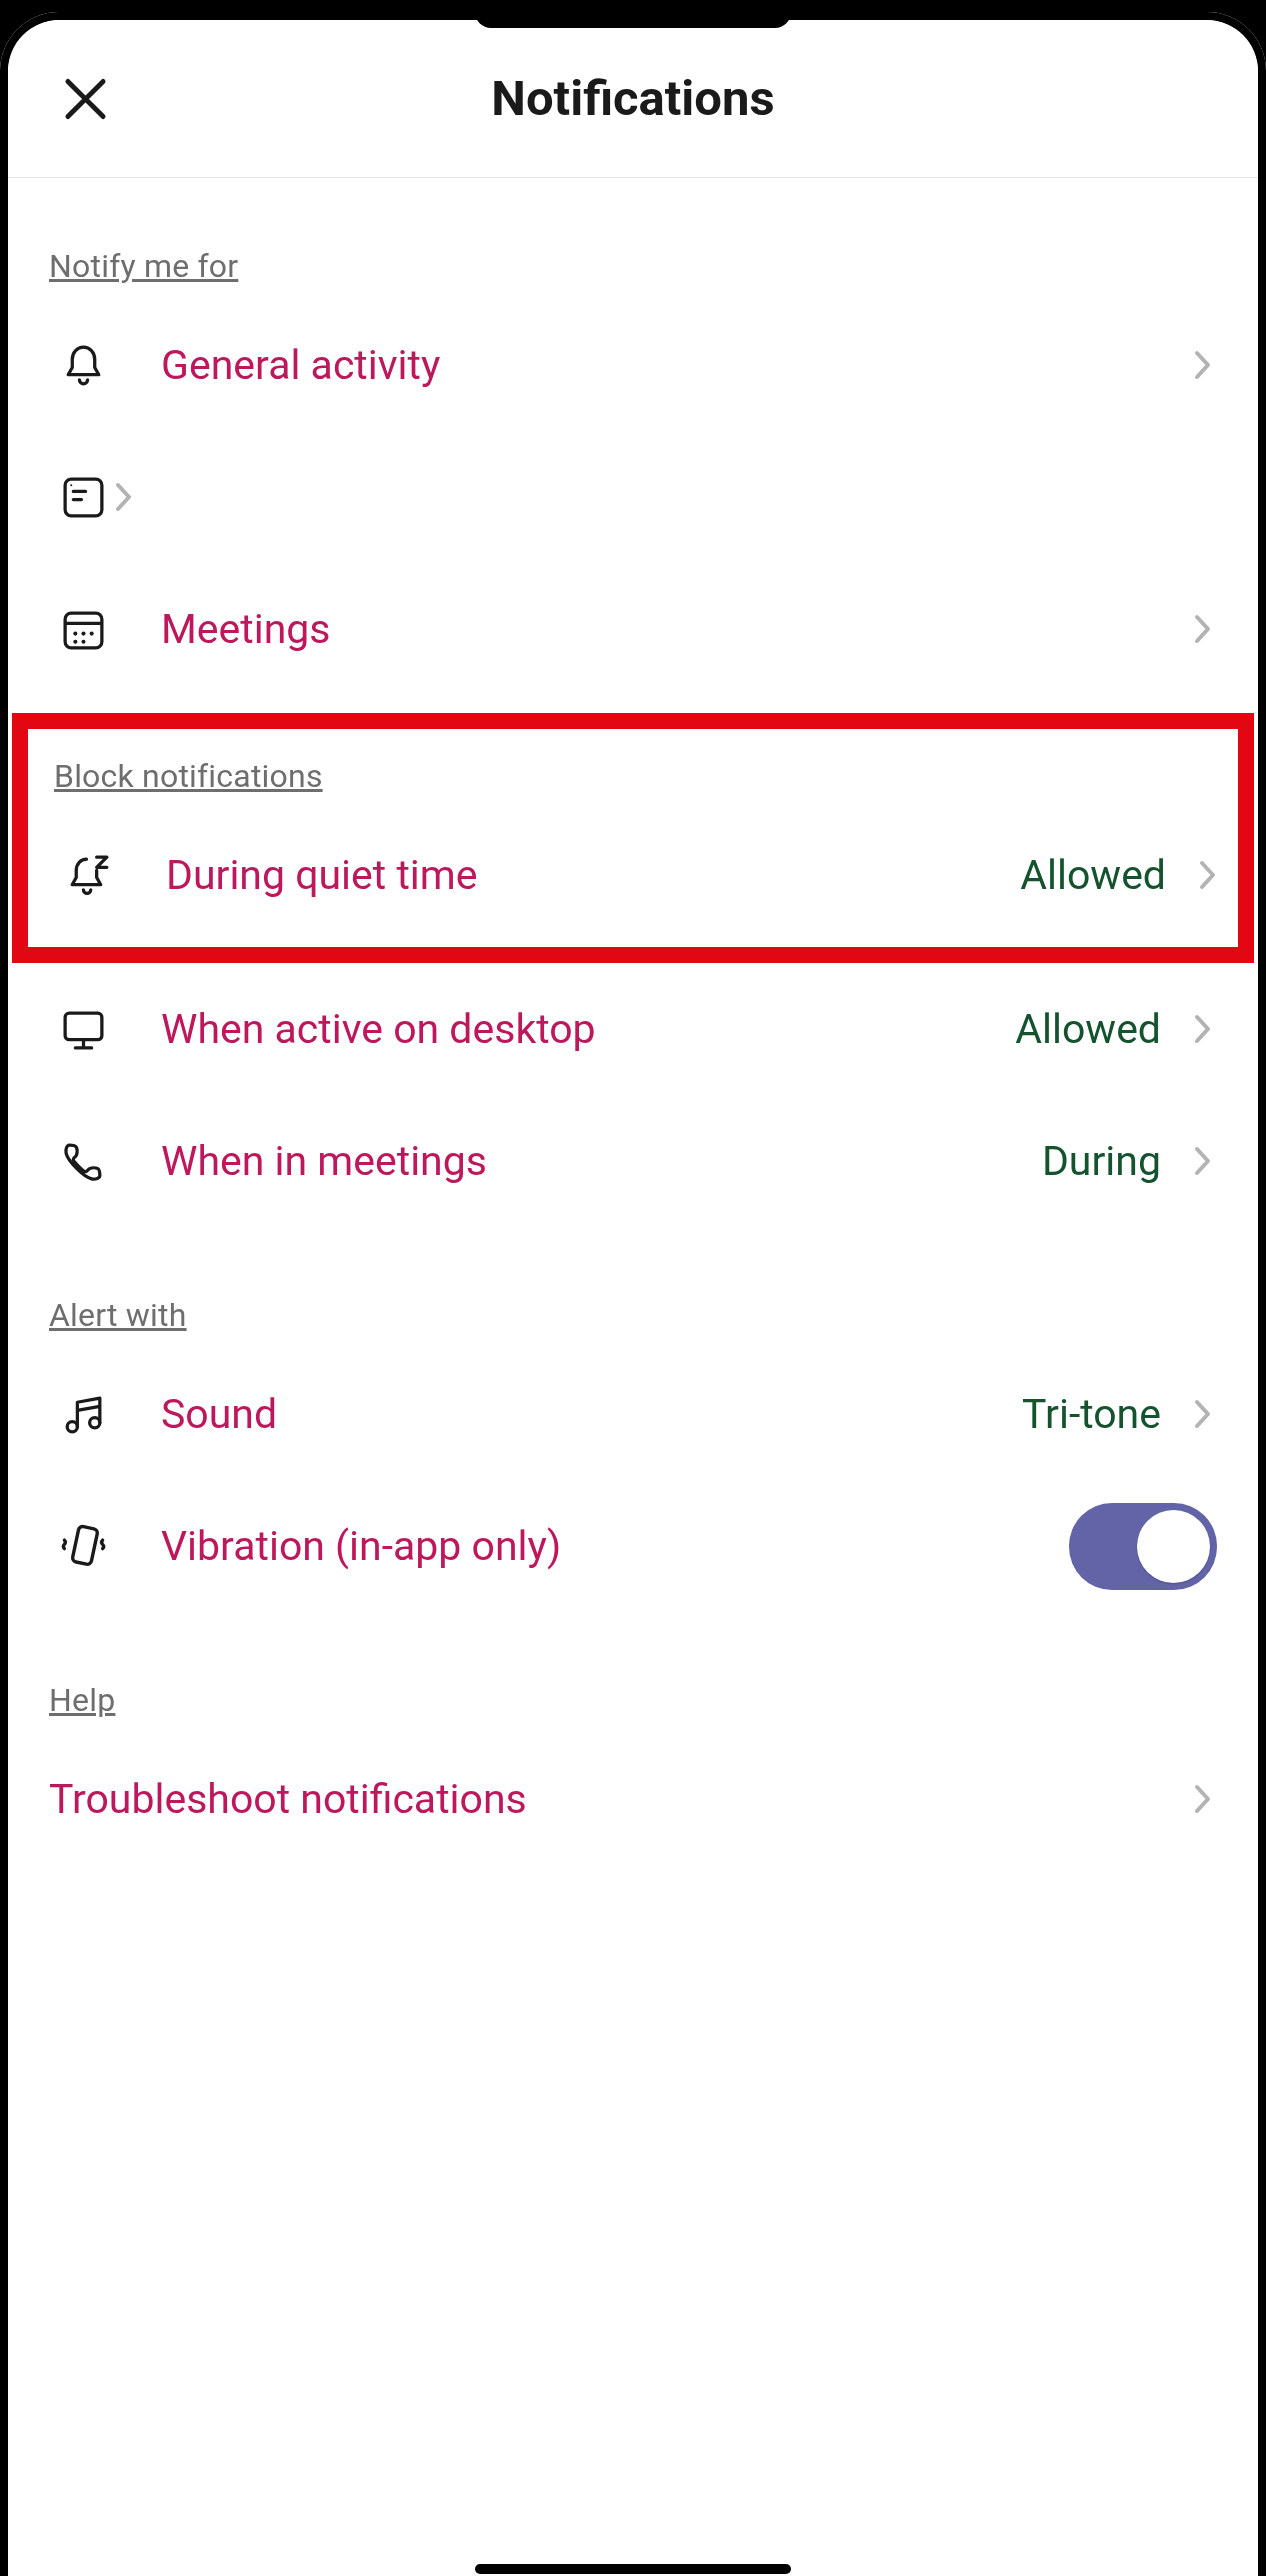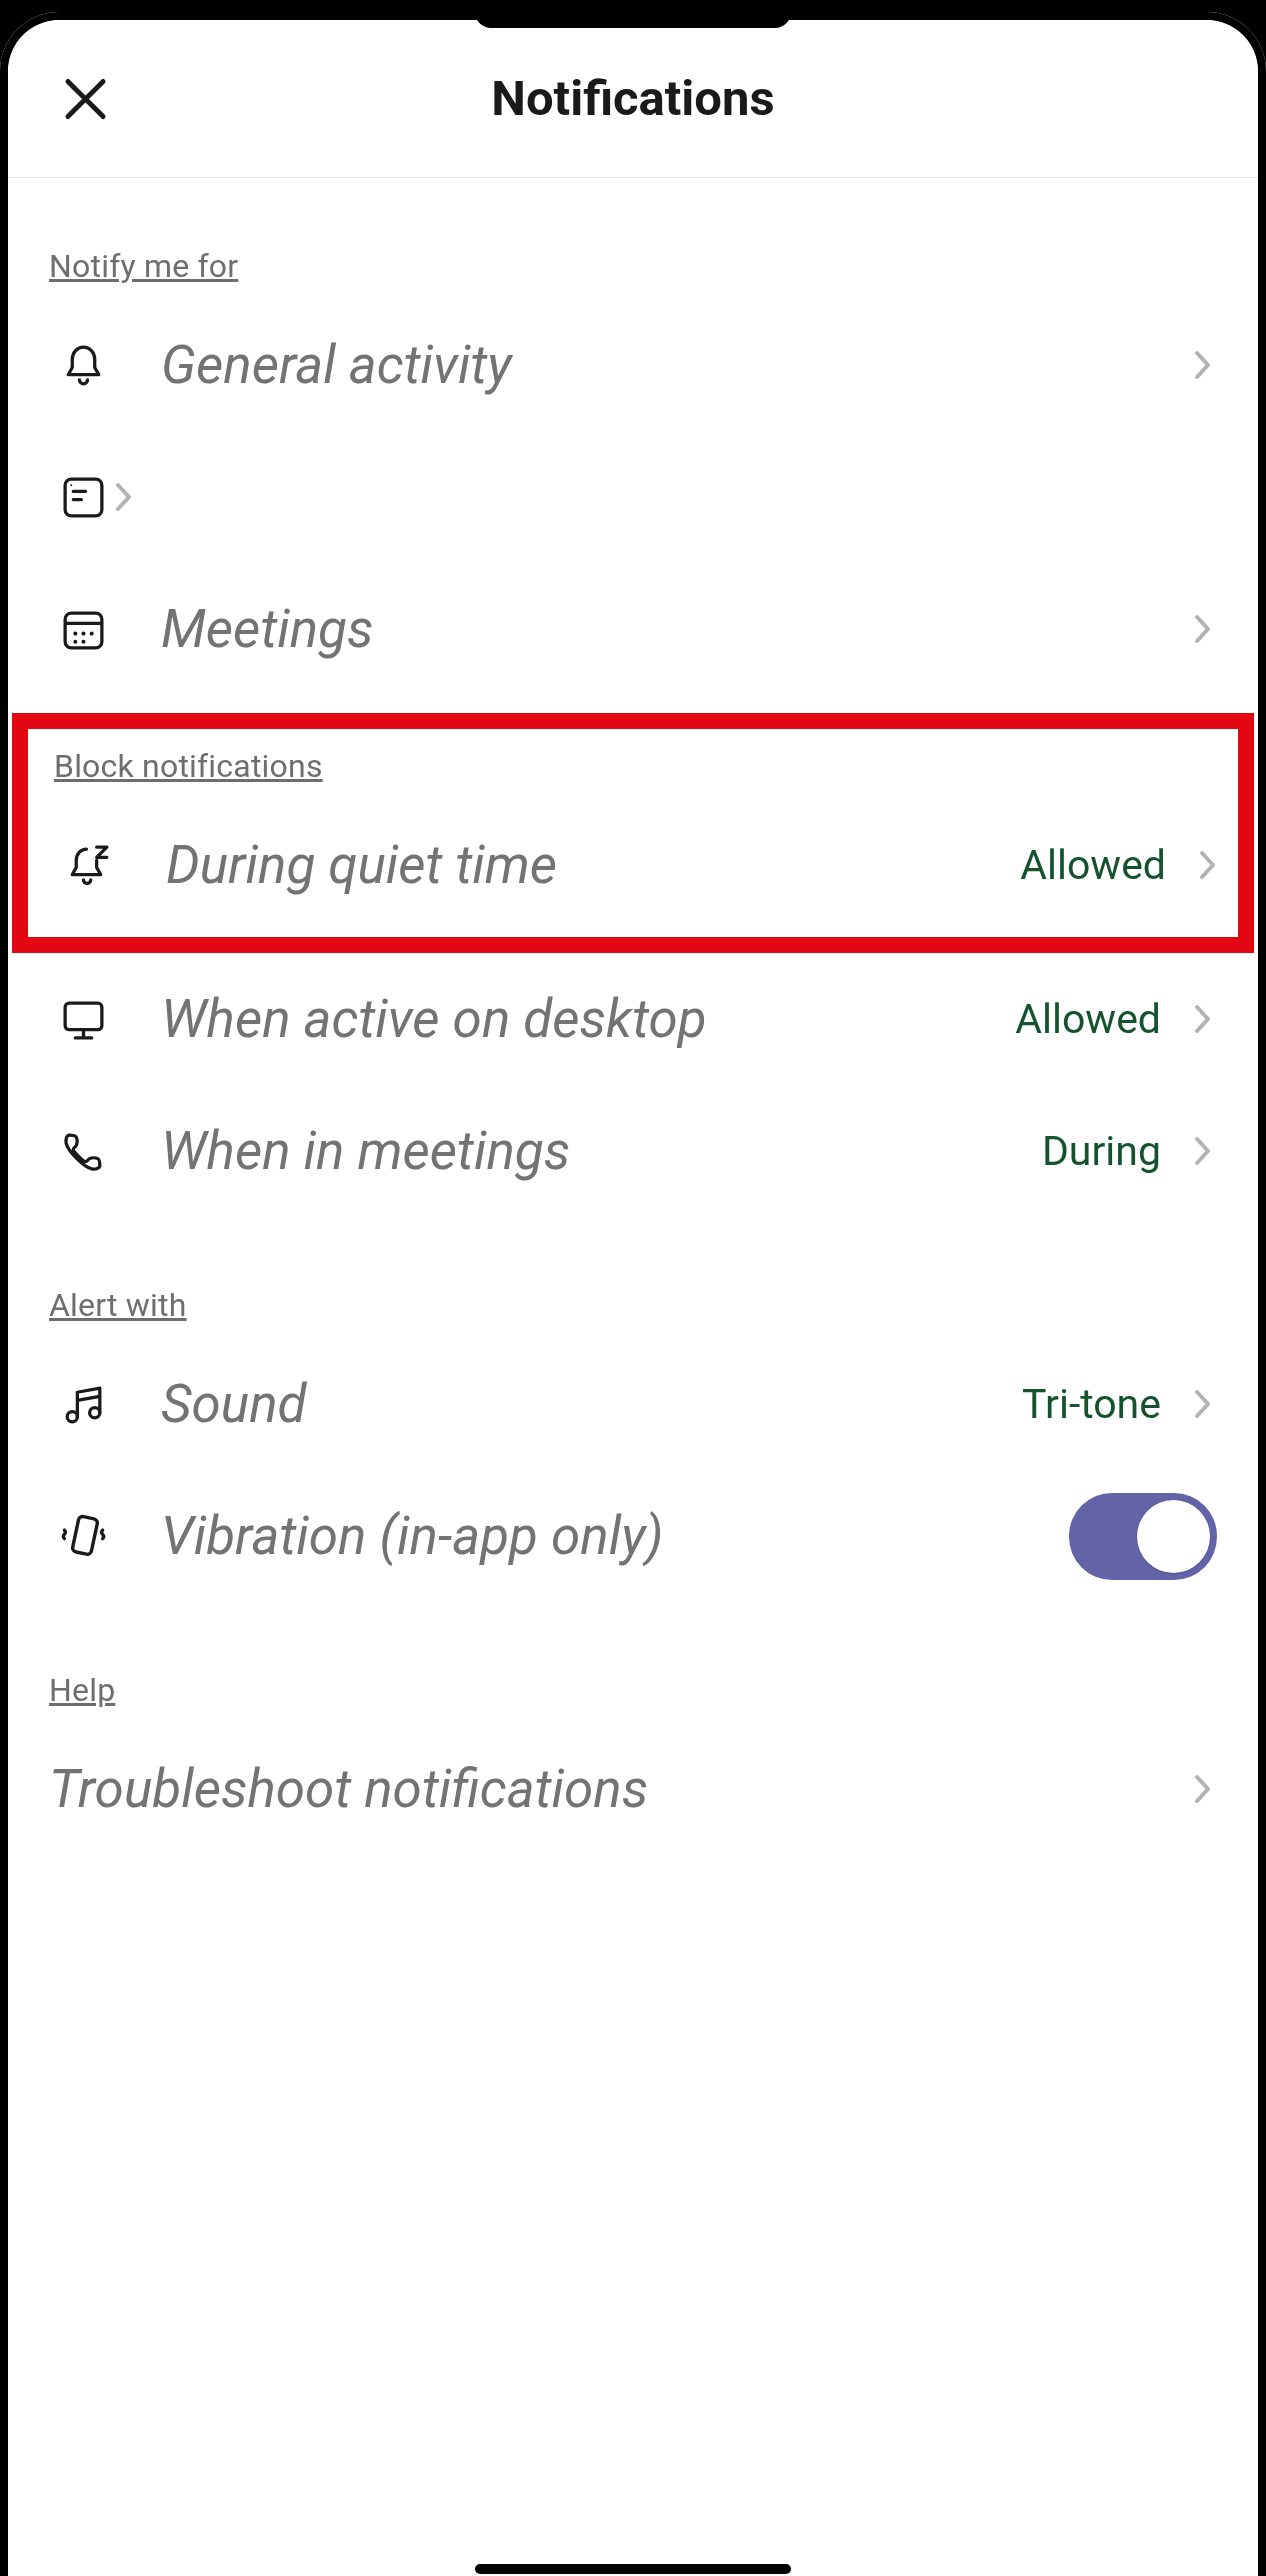--- a/index.html
+++ b/index.html
@@ -75,44 +75,44 @@
     cursor: pointer;
   }
   .row-icon {
     width: 53px; height: 53px;
     display: flex; align-items: center; justify-content: center;
     flex-shrink: 0;
   }
   .row-label {
     flex: 1;
     padding-left: 51px;
-    font-size: 53px;
-    color: #737373;
+    font-size: 41px;
+    color: #be185d;
     font-weight: 400;
-    font-style: italic;
   }
   .row-value {
     font-size: 41px;
     color: #14532d;
     padding-right: 28px;
   }
   .chevron {
     width: 28px; height: 40px;
     display: flex; align-items: center; justify-content: center;
     flex-shrink: 0;
   }
 
   .highlight-box {
     border: 16px solid #e30613;
     margin: 18px 4px 0 4px;
     padding-bottom: 6px;
   }
   .highlight-box .section-header {
     padding-top: 18px;
     padding-left: 26px;
+    margin-top: 10px;
   }
   .highlight-box .row {
     padding-left: 34px;
     padding-right: 16px;
   }
 
   .toggle {
     position: relative;
     width: 148px; height: 87px;
     background: #6264a7;

